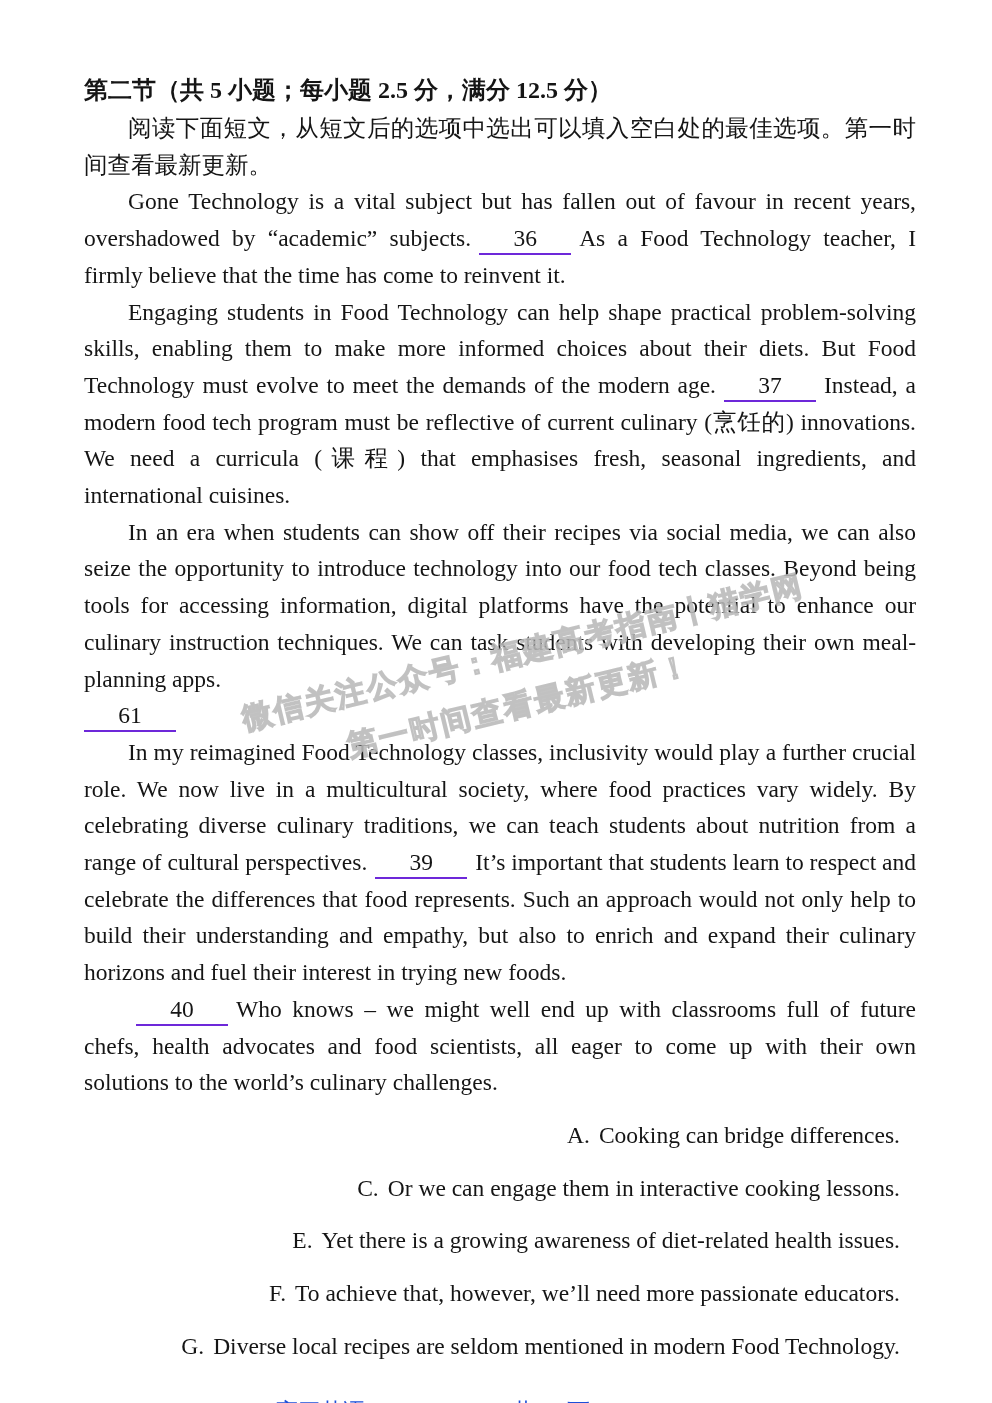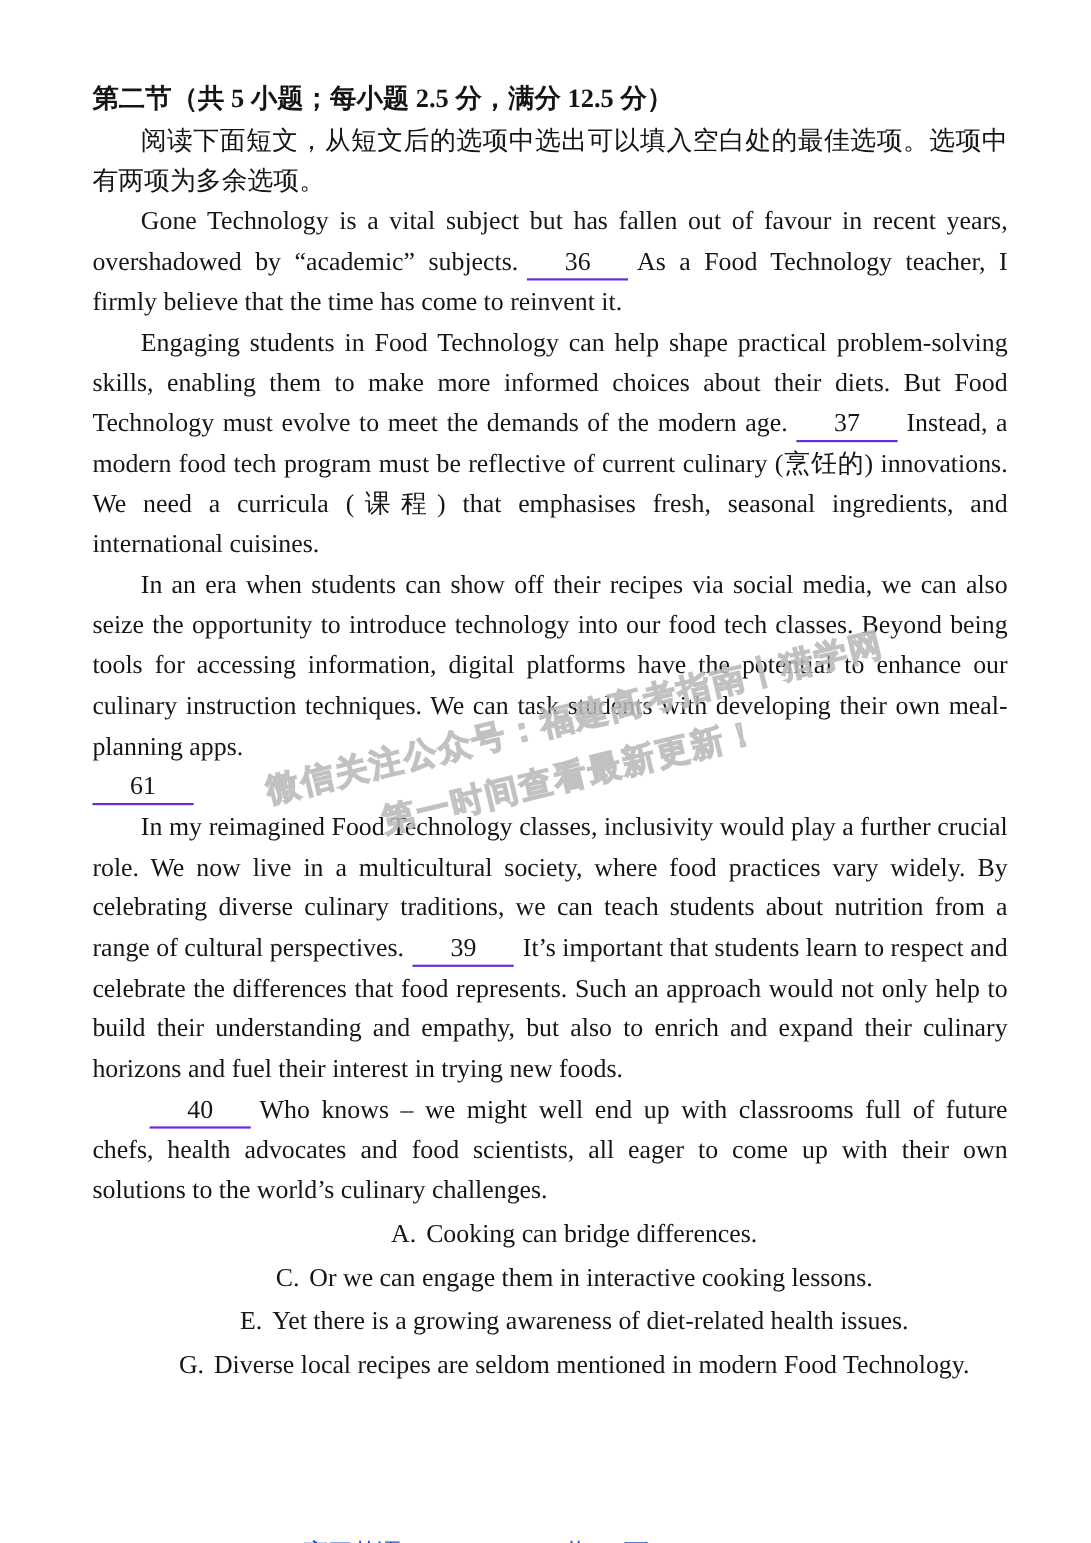--- a/index.html
+++ b/index.html
@@ -47,23 +47,23 @@
     margin: 0 8px;
     vertical-align: baseline;
   }
   .blank-row {
     margin: 0;
     text-indent: 0;
   }
   .blank-row .blank { margin-left: 0; }
   .options { margin: 0; }
   .option {
-    margin: 3px;
+    margin: 16px;
     padding-left: 44px;
-    text-align: center;
+    text-align: right;
   }
   .option .opt-letter { margin-right: 9px; }
   .footer {
     position: absolute;
     left: 0; top: 1396px;
     width: 888px;
     text-align: center;
     font-size: 22.5px;
     color: #1d4ed8;
   }
@@ -94,38 +94,39 @@
 
   <div class="watermark">
     <span class="wm-line1">微信关注公众号：福建高考指南丨猎学网</span>
     <span class="wm-line2">第一时间查看最新更新！</span>
   </div>
 
   <div class="content">
 
     <p class="section-heading">第二节（共 5 小题；每小题 2.5 分，满分 12.5 分）</p>
 
-    <p class="para">阅读下面短文，从短文后的选项中选出可以填入空白处的最佳选项。选项中有两项为多余选项。</p>
+    <p class="para">阅读下面短文，从短文后的选项中选出可以填入空白处的最佳选项。第一时间查看最新更新。</p>
 
     <p class="para"><span>Gone Technology is a vital subject but has fallen out of favour in recent years, overshadowed by “academic” subjects.</span><span class="blank">36</span><span>As a Food Technology teacher, I firmly believe that the time has come to reinvent it.</span></p>
 
     <p class="para"><span>Engaging students in Food Technology can help shape practical problem-solving skills, enabling them to make more informed choices about their diets. But Food Technology must evolve to meet the demands of the modern age.</span><span class="blank">37</span><span>Instead, a modern food tech program must be reflective of current culinary (烹饪的) innovations. We need a curricula (课程) that emphasises fresh, seasonal ingredients, and international cuisines.</span></p>
 
     <p class="para"><span>In an era when students can show off their recipes via social media, we can also seize the opportunity to introduce technology into our food tech classes. Beyond being tools for accessing information, digital platforms have the potential to enhance our culinary instruction techniques. We can task students with developing their own meal-planning apps.</span></p>
 
     <p class="para blank-row"><span class="blank">61</span></p>
 
     <p class="para"><span>In my reimagined Food Technology classes, inclusivity would play a further crucial role. We now live in a multicultural society, where food practices vary widely. By celebrating diverse culinary traditions, we can teach students about nutrition from a range of cultural perspectives.</span><span class="blank">39</span><span>It’s important that students learn to respect and celebrate the differences that food represents. Such an approach would not only help to build their understanding and empathy, but also to enrich and expand their culinary horizons and fuel their interest in trying new foods.</span></p>
 
     <p class="para"><span class="blank">40</span><span>Who knows – we might well end up with classrooms full of future chefs, health advocates and food scientists, all eager to come up with their own solutions to the world’s culinary challenges.</span></p>
 
     <div class="options">
       <p class="option"><span class="opt-letter">A.</span><span>Cooking can bridge differences.</span></p>
       <p class="option"><span class="opt-letter">C.</span><span>Or we can engage them in interactive cooking lessons.</span></p>
       <p class="option"><span class="opt-letter">E.</span><span>Yet there is a growing awareness of diet-related health issues.</span></p>
+      <p class="option"><span class="opt-letter">F.</span><span>To achieve that, however, we’ll need more passionate educators.</span></p>
       <p class="option"><span class="opt-letter">G.</span><span>Diverse local recipes are seldom mentioned in modern Food Technology.</span></p>
     </div>
 
   </div>
 
   <div class="footer">
     <span>高三英语</span><span>— 8 —</span><span>（共 11 页）</span>
   </div>
 
 </div>

